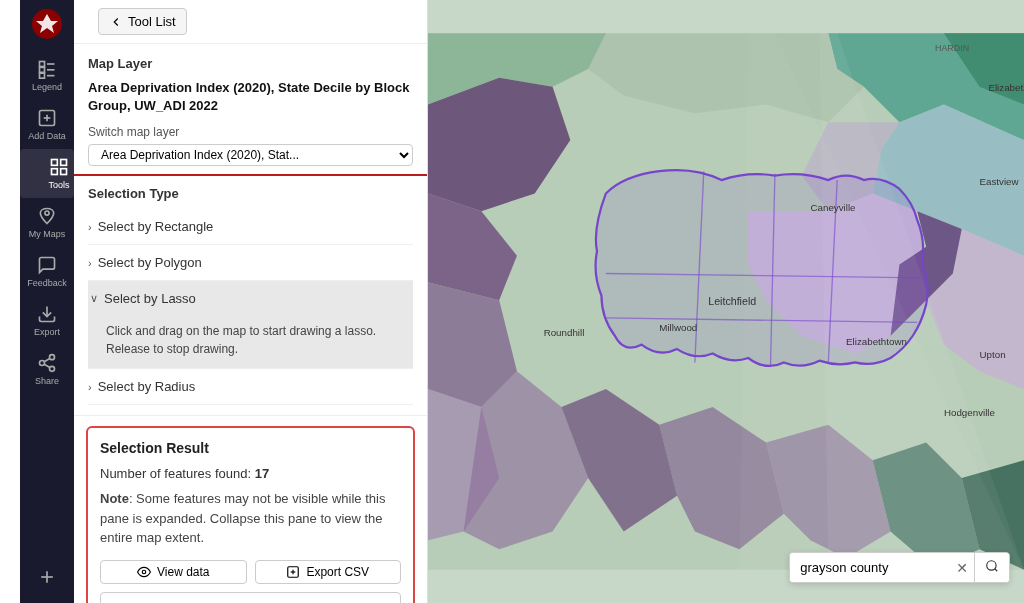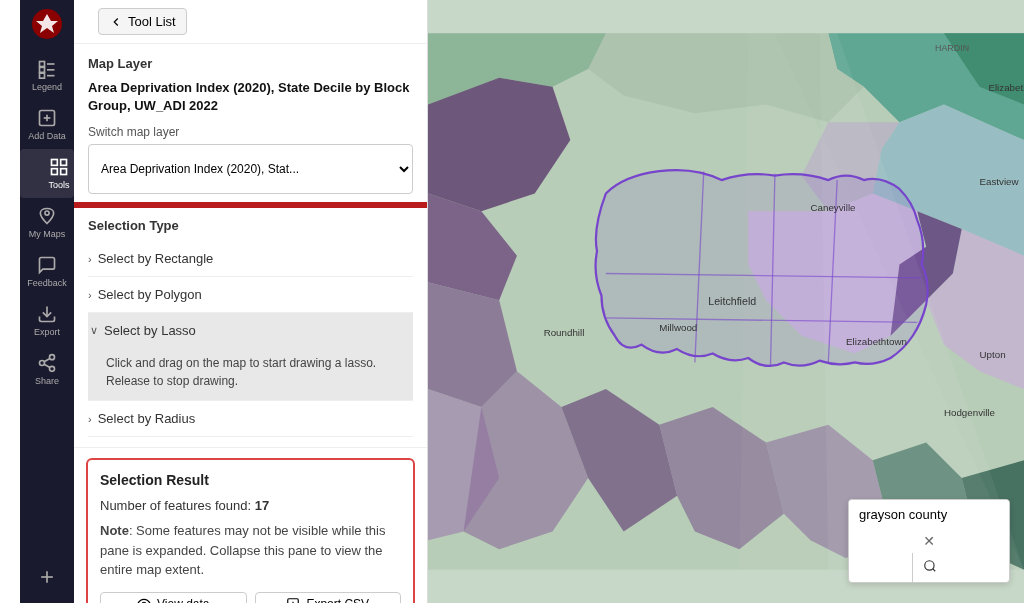--- a/index.html
+++ b/index.html
@@ -58,21 +58,21 @@
       border: 1px solid #ccc;
       background: #f5f5f5;
       padding: 5px 10px;
       border-radius: 4px;
       cursor: pointer;
       font-size: 13px;
     }
 
     .map-layer-section {
       padding: 12px 14px 8px;
-      border-bottom: 6px solid #b91c1c;
+      border-bottom: 2px solid #b91c1c;
     }
     .section-title {
       font-weight: 600;
       font-size: 13px;
       color: #333;
       margin-bottom: 8px;
     }
     .layer-name {
       font-size: 13px;
       font-weight: 600;
@@ -80,21 +80,21 @@
       margin-bottom: 10px;
       line-height: 1.4;
     }
     .switch-label {
       font-size: 12px;
       color: #555;
       margin-bottom: 5px;
     }
     .layer-select {
       width: 100%;
-      padding: 16px 8px;
+      padding: 2px 8px;
       border: 1px solid #ccc;
       border-radius: 4px;
       font-size: 12px;
       background: #fff;
       appearance: auto;
     }
 
     .selection-type-section {
       padding: 10px 14px;
       border-bottom: 1px solid #eee;
@@ -229,21 +229,20 @@
       position: absolute;
       bottom: 20px;
       right: 14px;
       display: flex;
       align-items: center;
       background: #fff;
       border: 1px solid #ccc;
       border-radius: 4px;
       overflow: hidden;
       box-shadow: 0 2px 6px rgba(0,0,0,0.15);
-      flex-direction: column;
     }
     .map-search input {
       border: none;
       outline: none;
       padding: 7px 10px;
       font-size: 13px;
       width: 160px;
     }
     .map-search-clear {
       padding: 4px 6px;

